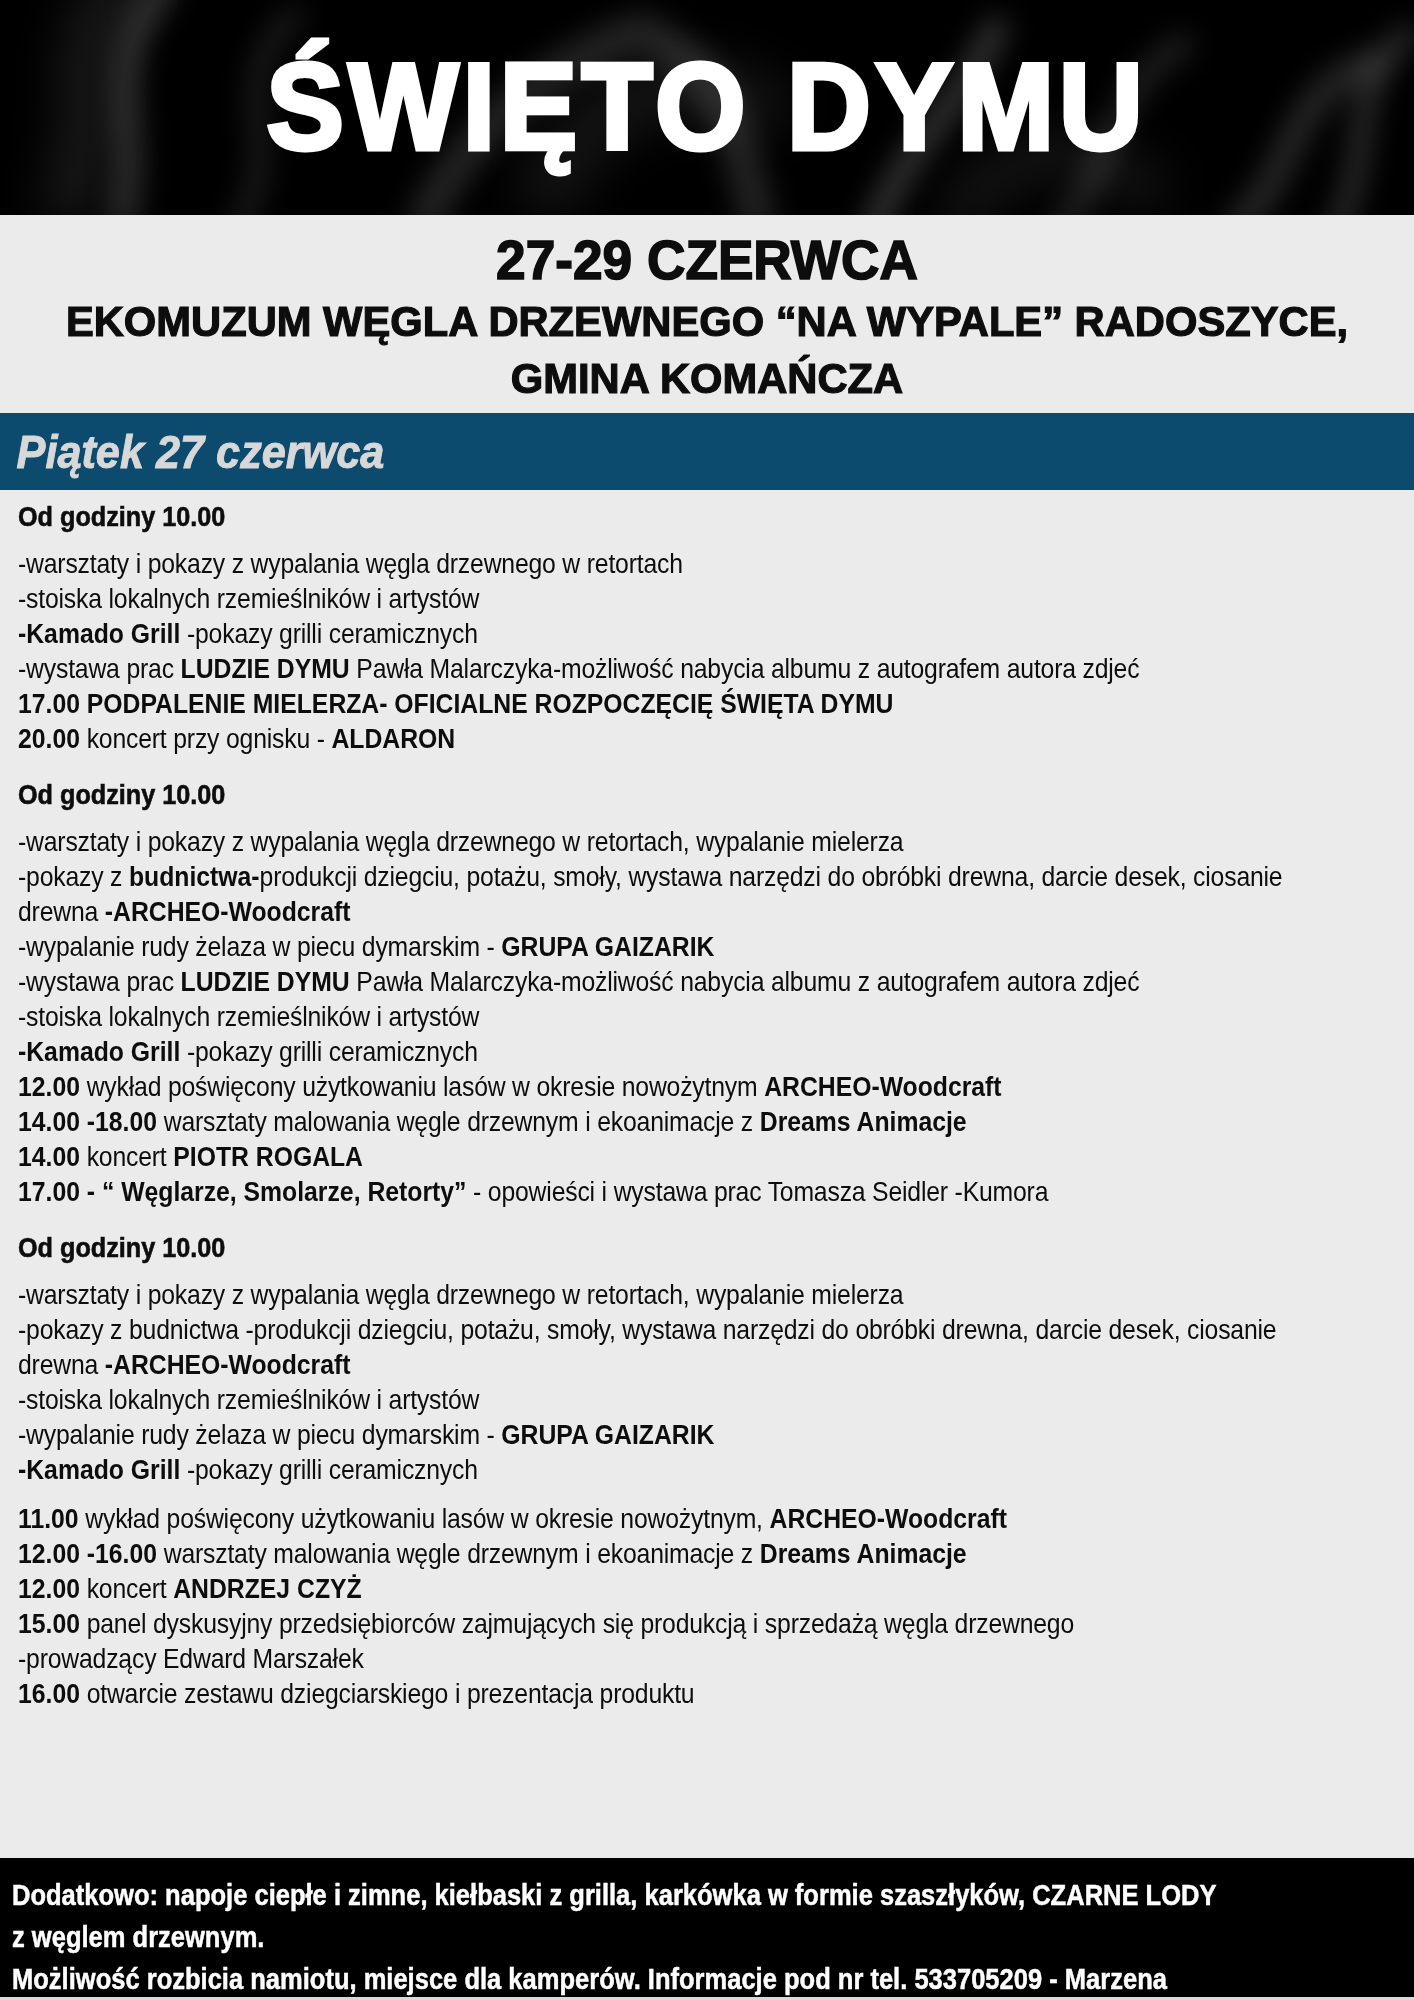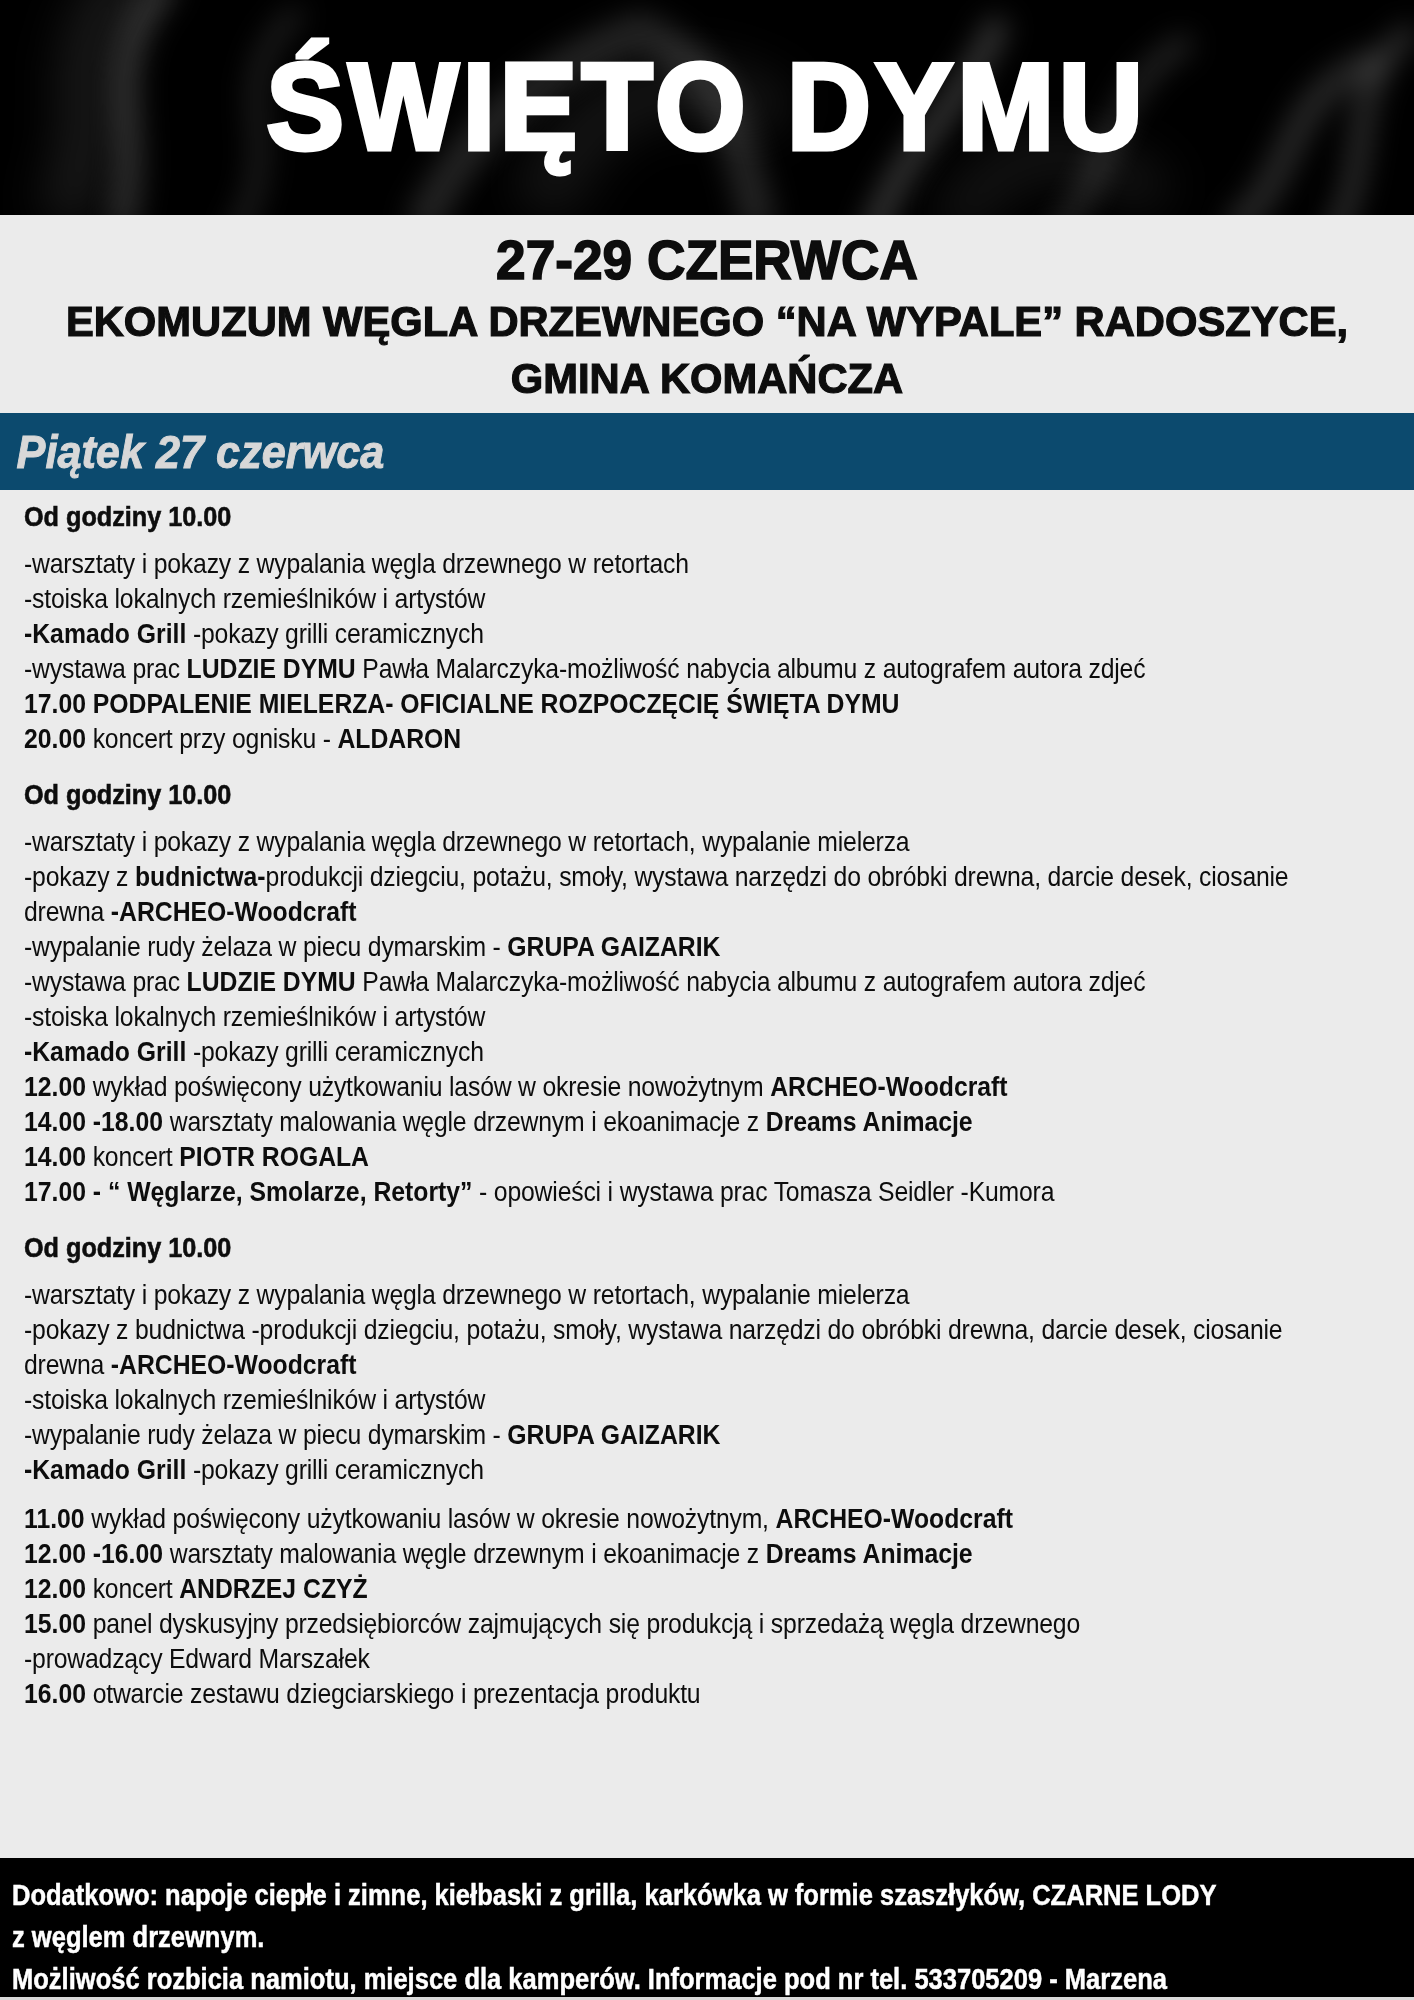--- a/index.html
+++ b/index.html
@@ -37,21 +37,21 @@
   
   .day-bar{
     background:#0c4a6e;height:77px;display:flex;align-items:center;
     margin-top:6px;flex:0 0 auto;
   }
   .day-bar .day-heading{
     color:#d8d8d8;font-size:47px;font-weight:bold;font-style:italic;
     -webkit-text-stroke:1px #d8d8d8;padding-left:18px;white-space:nowrap;
     transform:scaleX(.92);transform-origin:0 50%;
   }
-  .day-body{padding:10px 0 12px 24px;flex:0 0 auto;}
+  .day-body{padding:10px 0 12px 18px;flex:0 0 auto;}
   .time-note{
     font-size:28px;font-weight:bold;-webkit-text-stroke:.6px #0d0d0d;
     line-height:34px;margin-bottom:12px;white-space:nowrap;
     transform:scaleX(.9);transform-origin:0 50%;
   }
   .line{
     font-size:27.5px;line-height:35px;letter-spacing:-.2px;white-space:nowrap;
     transform:scaleX(.9);transform-origin:0 50%;
   }
   .line.gap{margin-top:14px;}

